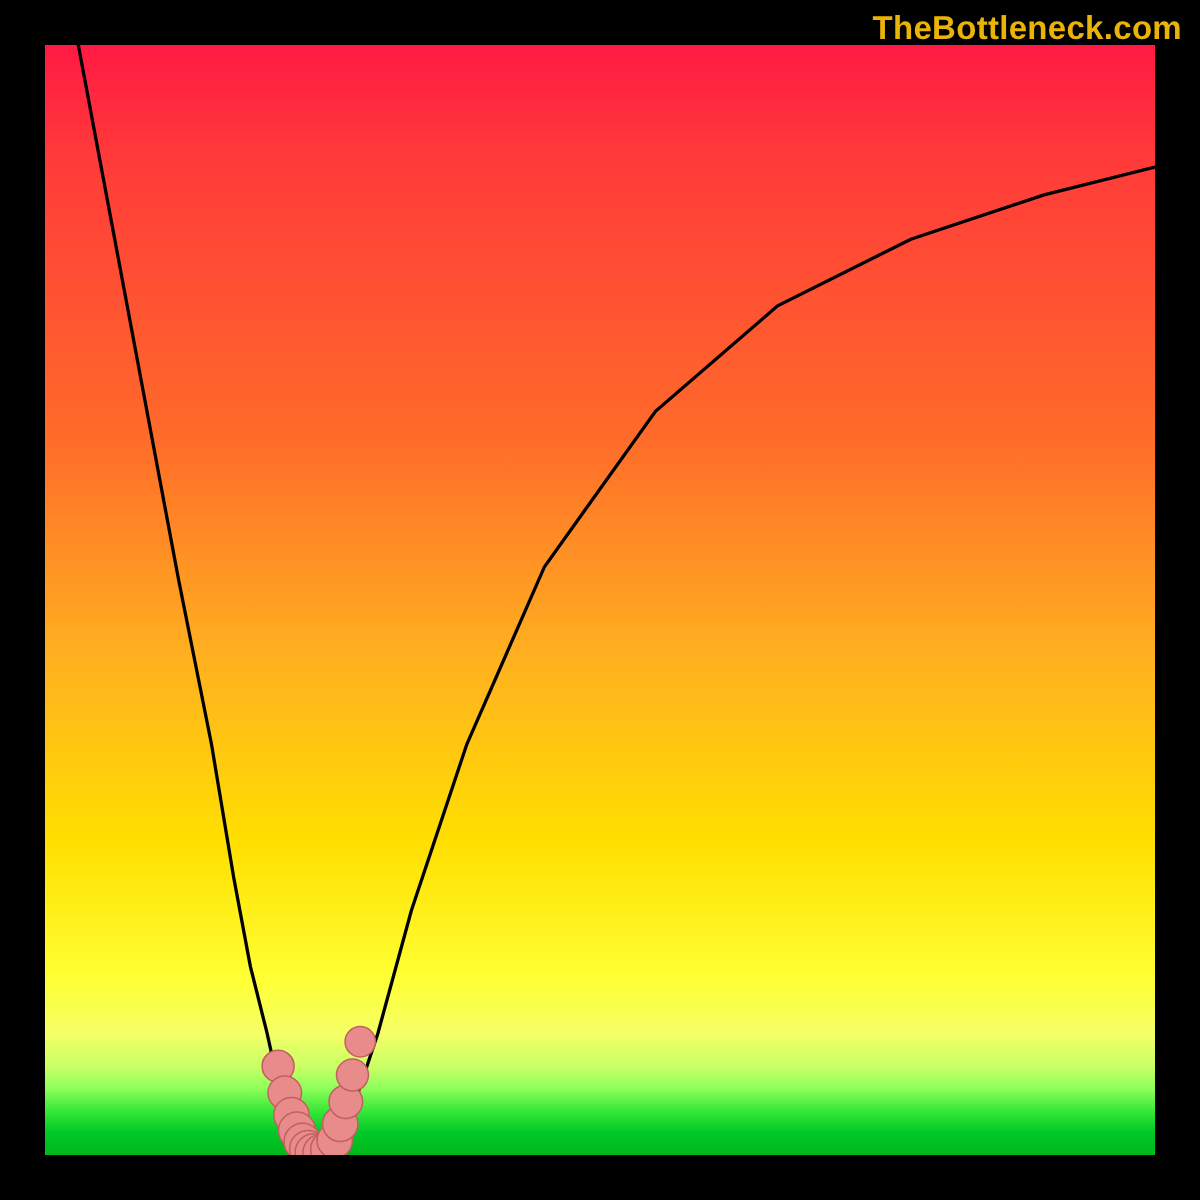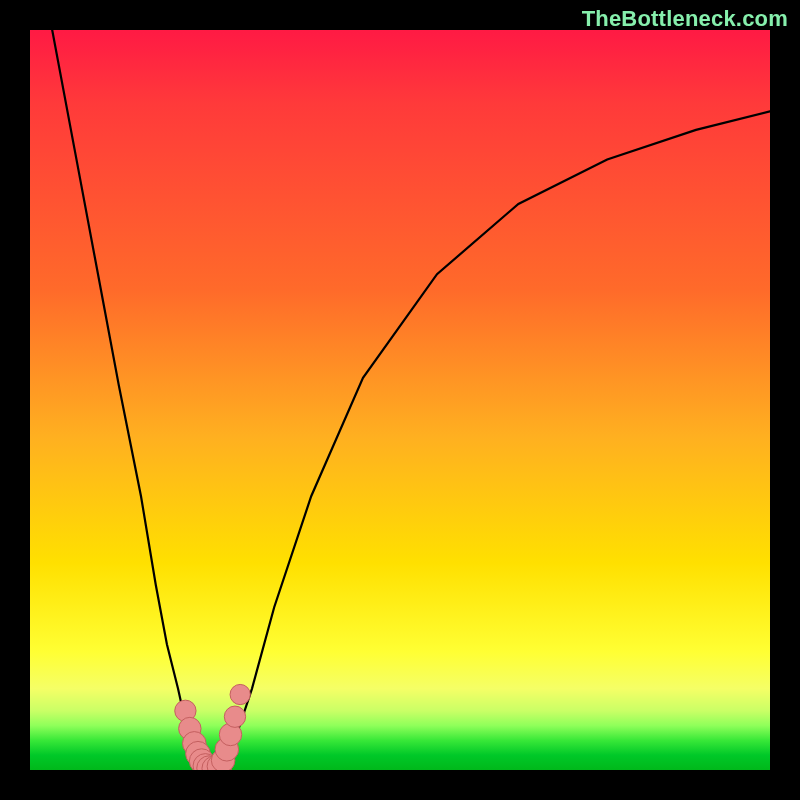--- a/index.html
+++ b/index.html
@@ -39,21 +39,21 @@
       #00b81a 100%
     );
   }
   .watermark {
     position: absolute;
     top: 6px;
     right: 12px;
     font-family: Arial, Helvetica, sans-serif;
     font-size: 22px;
     font-weight: 600;
-    color: #86efac;
+    color: #eab308;
     letter-spacing: 0.2px;
     user-select: none;
   }
   svg.curves {
     position: absolute;
     left: 0;
     top: 0;
     width: 740px;
     height: 740px;
   }

